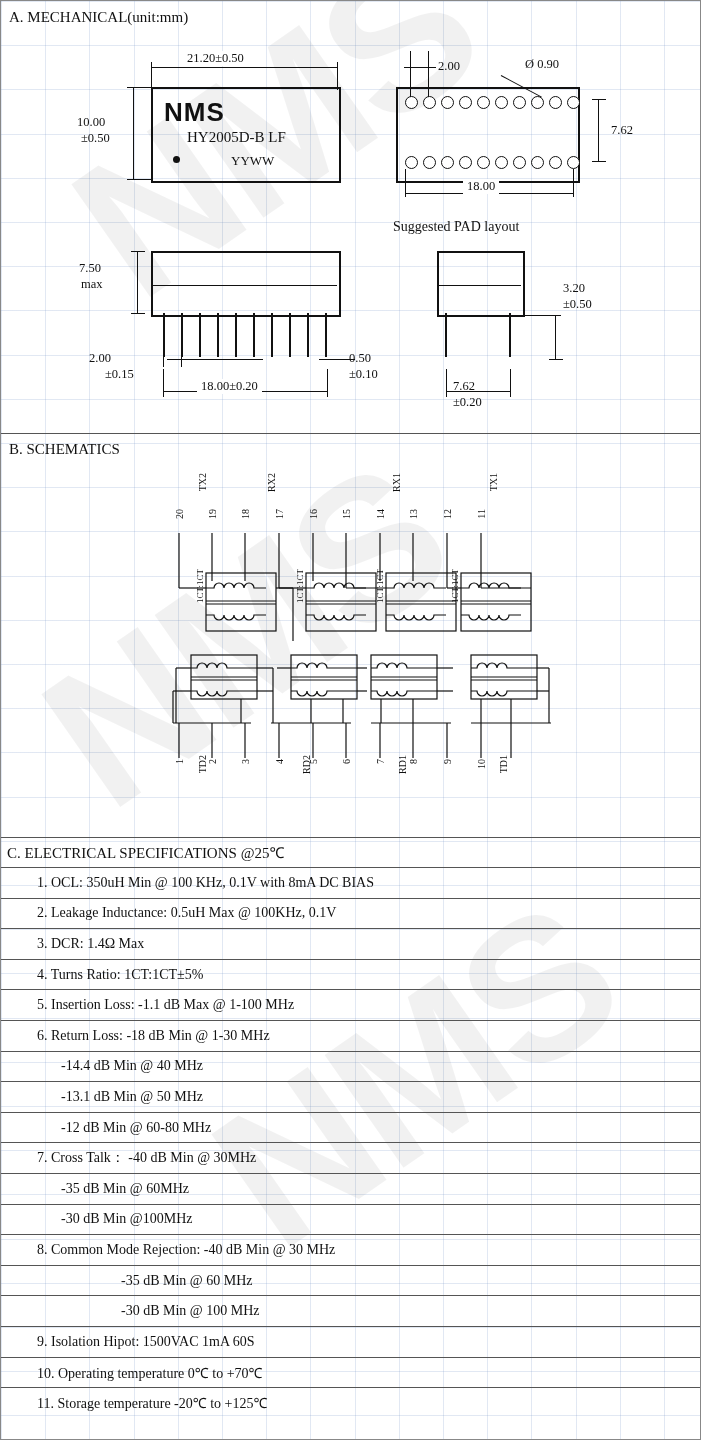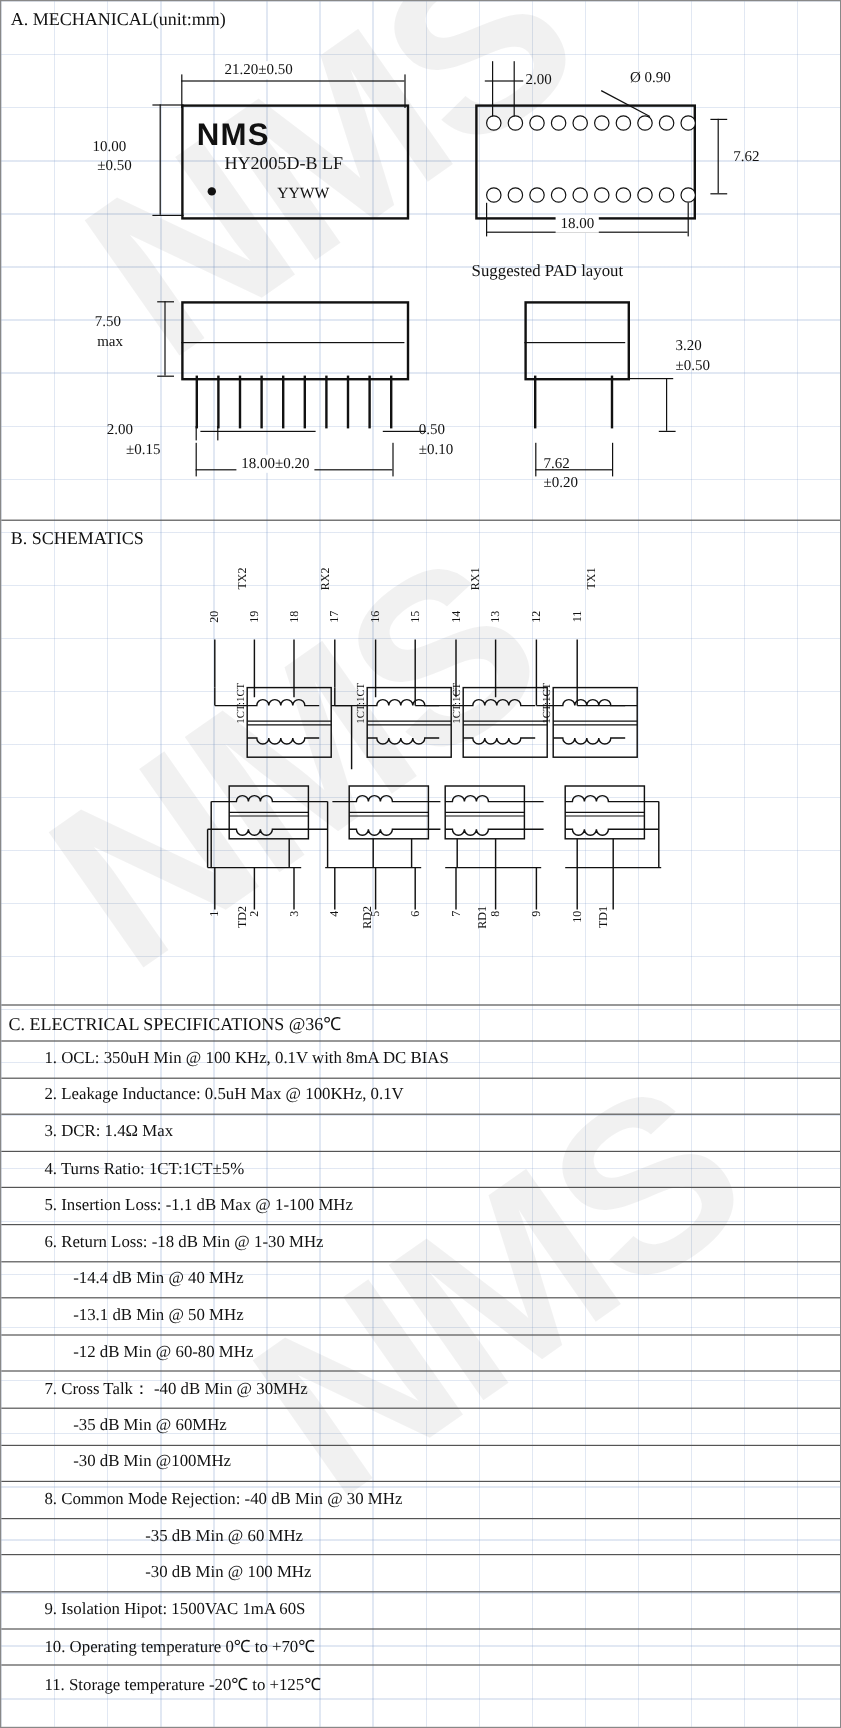--- a/index.html
+++ b/index.html
@@ -400,21 +400,21 @@
 
     <div class="pinlabel" style="left:196px;top:292px;">TD2</div>
     <div class="pinlabel" style="left:300px;top:292px;">RD2</div>
     <div class="pinlabel" style="left:396px;top:292px;">RD1</div>
     <div class="pinlabel" style="left:497px;top:292px;">TD1</div>
   </div>
 
   <div class="hline" style="top:836px;"></div>
   <div class="spec">
     <div class="row head" style="border-top:none;">
-      <span>C. ELECTRICAL SPECIFICATIONS @36℃</span>
+      <span>C. ELECTRICAL SPECIFICATIONS @25℃</span>
     </div>
     <div class="row">
         <span class="txt">1. OCL: 350uH Min @ 100 KHz, 0.1V with 8mA DC BIAS</span>
       </div>
     <div class="row">
         <span class="txt">2. Leakage Inductance: 0.5uH Max @ 100KHz, 0.1V</span>
       </div>
     <div class="row">
         <span class="txt">3. DCR: 1.4Ω Max</span>
       </div>

